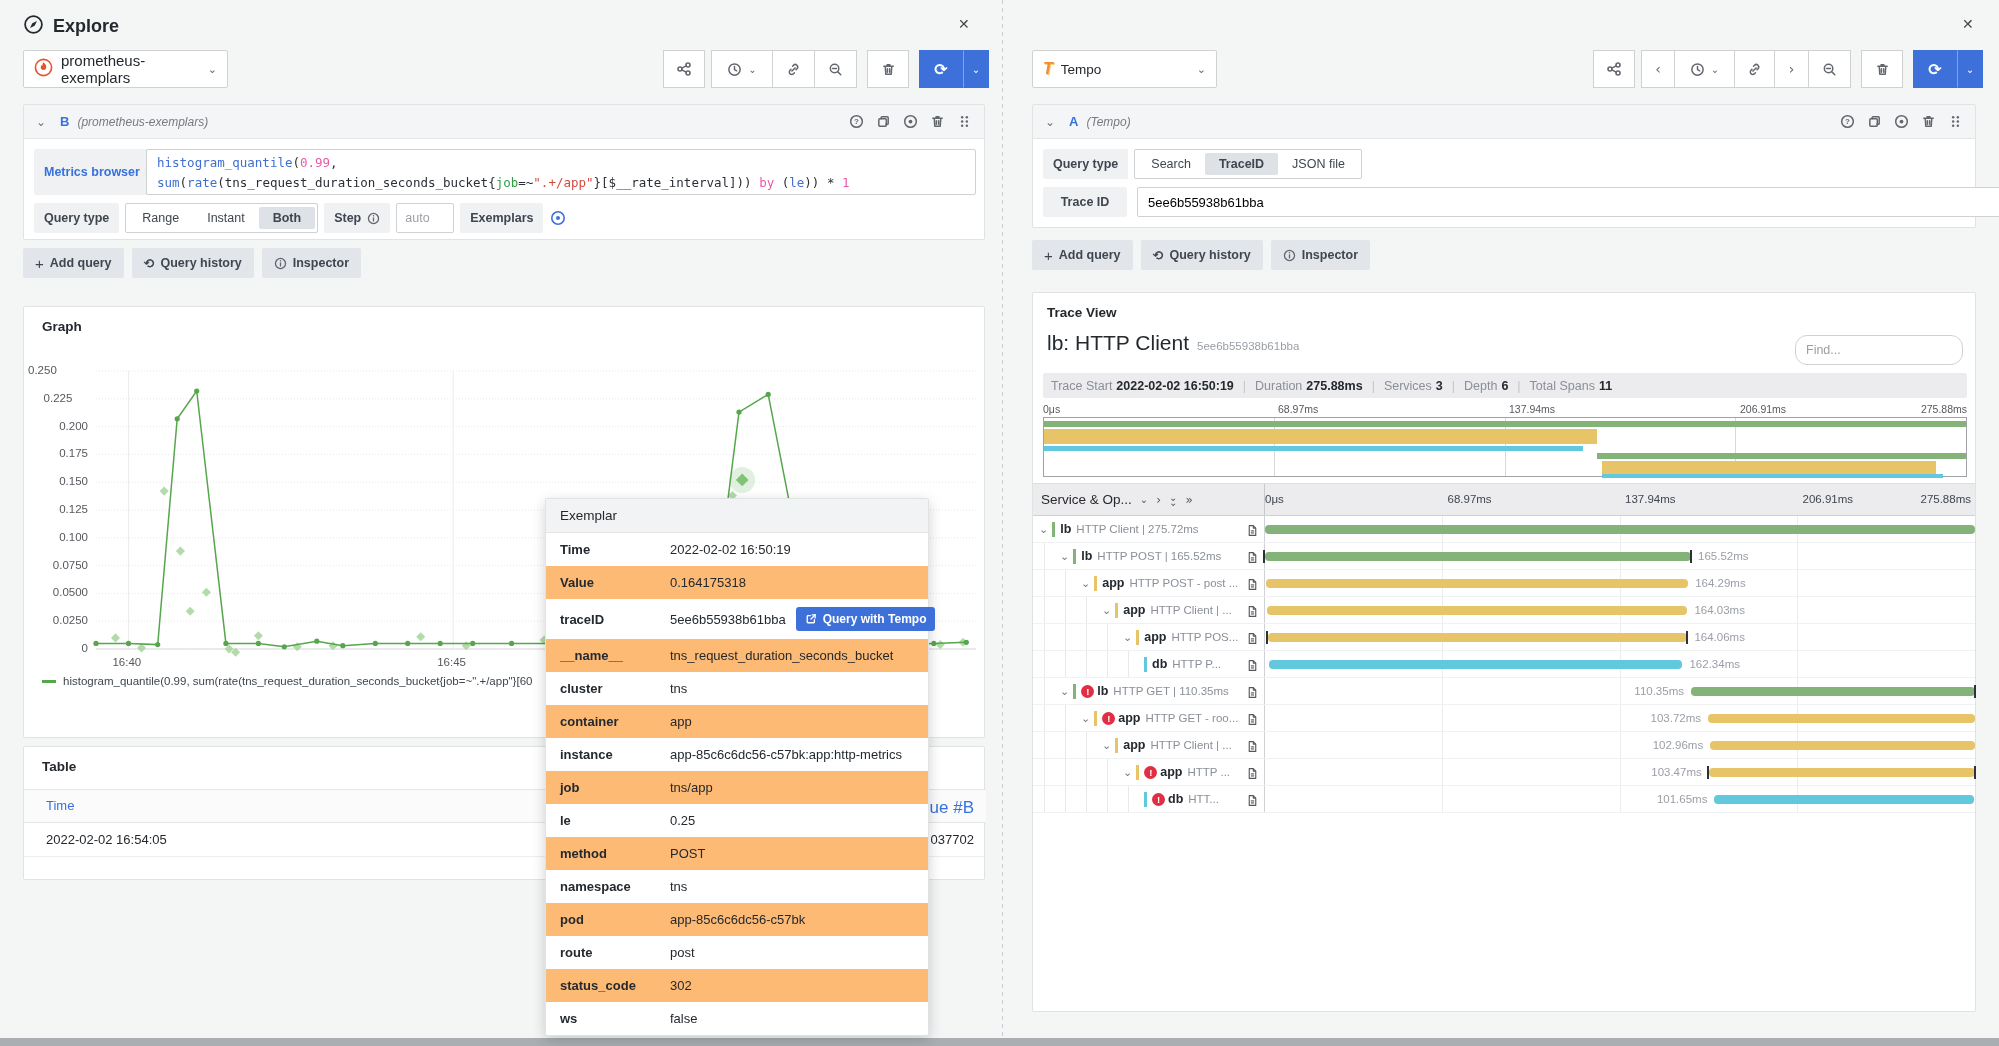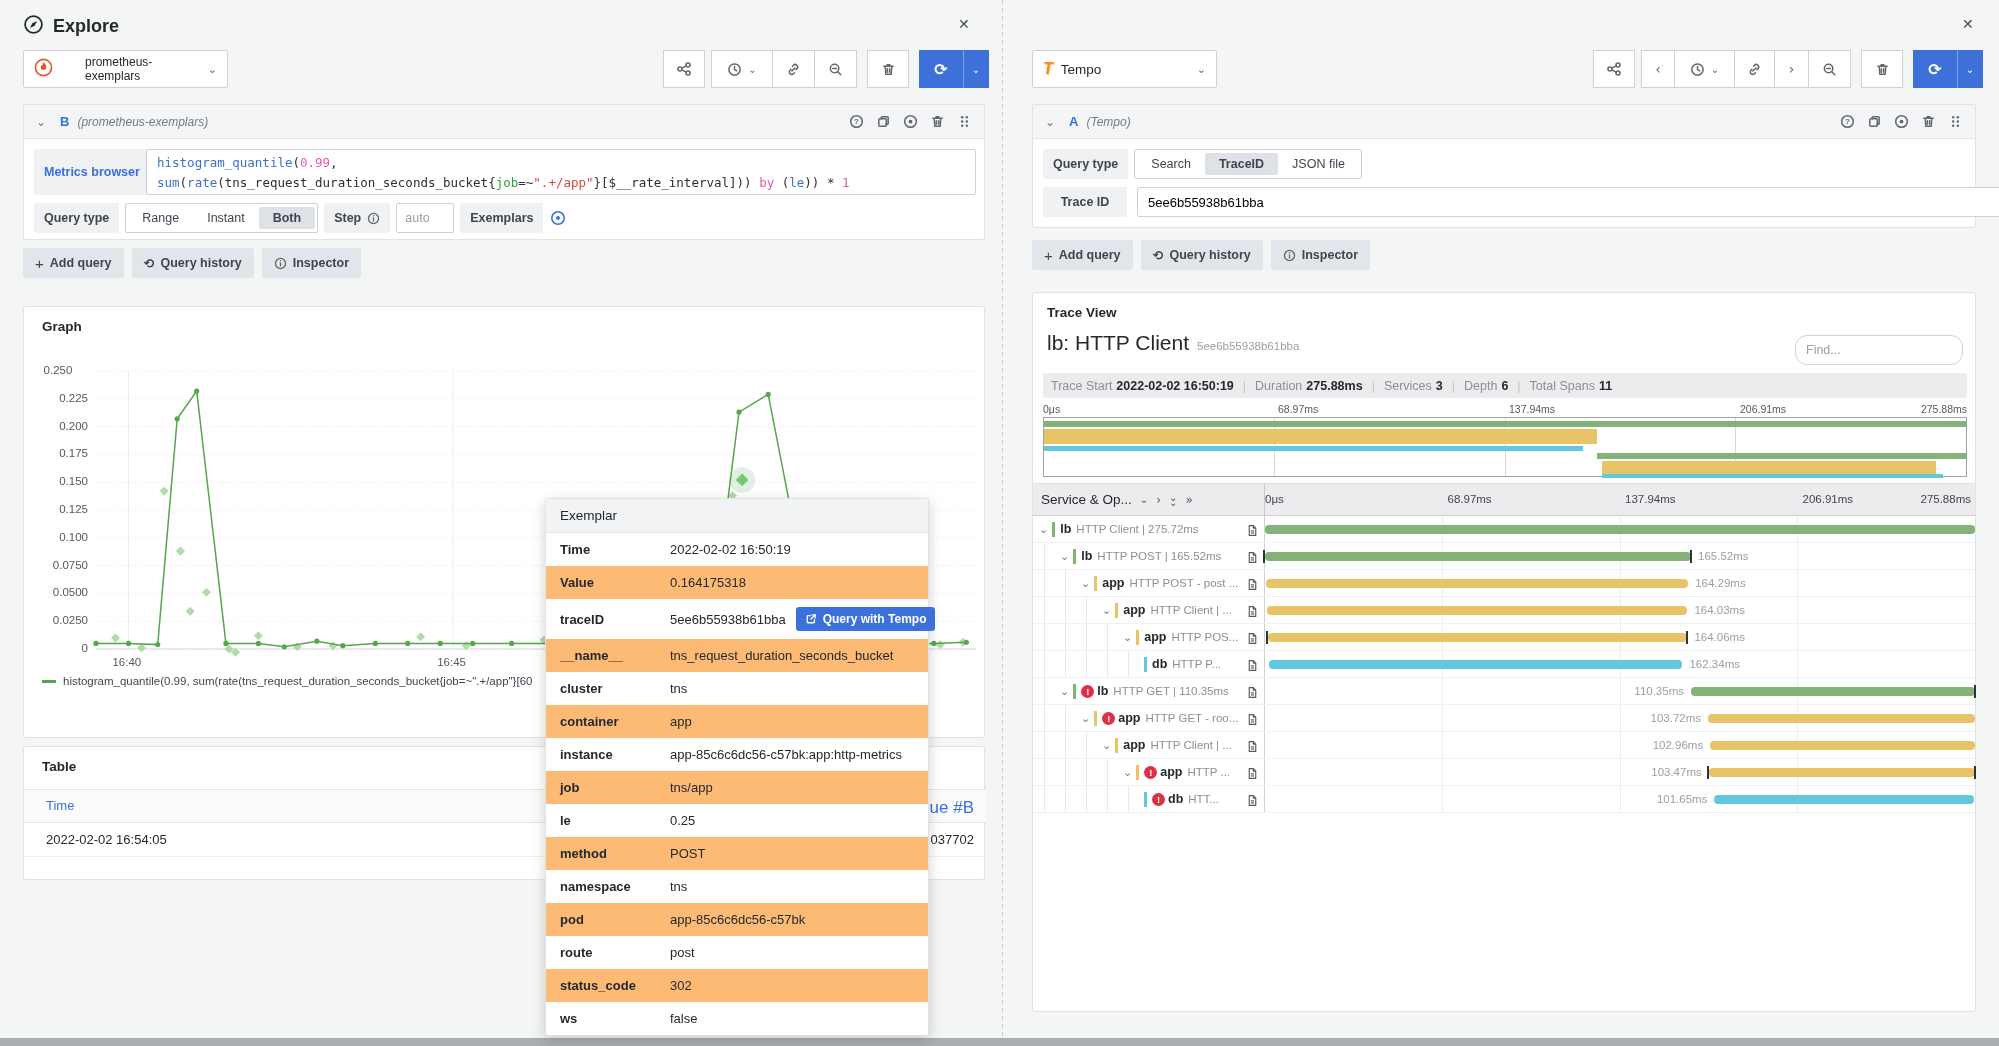--- a/index.html
+++ b/index.html
@@ -68,21 +68,21 @@
   </div>
   <span class="abs g" style="left:958px;top:16px;font-size:14px;color:#45494e;cursor:pointer;">✕</span>
 
   <div class="abs" style="left:23px;top:50px;width:205px;height:38px;background:#fff;border:1px solid #d0d1d3;border-radius:2px;display:flex;align-items:center;padding:0 10px;gap:8px;cursor:pointer;">
     <span>
       <svg width="19" height="19" viewBox="0 0 20 20">
           <circle cx="10" cy="10" r="8.5" fill="none" stroke="#e6522c" stroke-width="1.7"></circle>
       <path d="M10 4.5c1.8 1.6 2.9 3.2 2.9 5a2.9 2.9 0 01-5.8.2c0-.9.3-1.6.9-2.4.2.5.5.8.9.9-.2-1.4.3-2.6 1.1-3.7z" fill="#e6522c"></path>
         </svg>
     </span>
-    <span style="font-size:12px;margin-left:24px;">prometheus-exemplars</span>
+    <span style="font-size:15px;">prometheus-exemplars</span>
     <span class="g" style="margin-left:auto;color:#63676d;font-size:11px;">⌄</span>
   </div>
 
   <div class="abs" style="left:663px;top:50px;display:flex;align-items:center;">
     <div class="btn-sq">
       <svg class="ic" width="16" height="16" viewBox="0 0 16 16">
           <circle cx="4" cy="8" r="2"></circle>
           <circle cx="12" cy="4" r="2"></circle>
           <circle cx="12" cy="12" r="2"></circle>
           <line x1="5.8" y1="7.1" x2="10.2" y2="4.9"></line>
@@ -217,22 +217,22 @@
           <line x1="8" y1="7.2" x2="8" y2="11"></line>
           <circle cx="8" cy="4.7" r=".9" fill="#63676d" stroke="none"></circle>
         </svg>
         <span>Inspector</span>
       </span>
   </div>
 
   <div class="card" style="left:23px;top:306px;width:962px;height:432px;">
     <div class="abs" style="left:18px;top:12px;font-size:13.5px;font-weight:600;">Graph</div>
     <div id="y-labels">
-        <div style="position: absolute; left: 4px; top: 57px; width: 60px; text-align: center; font-size: 11.5px; color: rgb(85, 88, 94);">0.250</div>
-        <div style="position: absolute; left: 4px; top: 84.8px; width: 60px; text-align: right; font-size: 11.5px; color: rgb(85, 88, 94);">0.225</div>
+        <div style="position: absolute; left: 4px; top: 57px; width: 60px; text-align: left; font-size: 11.5px; color: rgb(85, 88, 94);">0.250</div>
+        <div style="position: absolute; left: 4px; top: 84.8px; width: 60px; text-align: center; font-size: 11.5px; color: rgb(85, 88, 94);">0.225</div>
         <div style="position: absolute; left: 4px; top: 112.6px; width: 60px; text-align: right; font-size: 11.5px; color: rgb(85, 88, 94);">0.200</div>
         <div style="position: absolute; left: 4px; top: 140.4px; width: 60px; text-align: right; font-size: 11.5px; color: rgb(85, 88, 94);">0.175</div>
         <div style="position: absolute; left: 4px; top: 168.2px; width: 60px; text-align: right; font-size: 11.5px; color: rgb(85, 88, 94);">0.150</div>
         <div style="position: absolute; left: 4px; top: 196px; width: 60px; text-align: right; font-size: 11.5px; color: rgb(85, 88, 94);">0.125</div>
         <div style="position: absolute; left: 4px; top: 223.8px; width: 60px; text-align: right; font-size: 11.5px; color: rgb(85, 88, 94);">0.100</div>
         <div style="position: absolute; left: 4px; top: 251.6px; width: 60px; text-align: right; font-size: 11.5px; color: rgb(85, 88, 94);">0.0750</div>
         <div style="position: absolute; left: 4px; top: 279.4px; width: 60px; text-align: right; font-size: 11.5px; color: rgb(85, 88, 94);">0.0500</div>
         <div style="position: absolute; left: 4px; top: 307.2px; width: 60px; text-align: right; font-size: 11.5px; color: rgb(85, 88, 94);">0.0250</div>
         <div style="position: absolute; left: 4px; top: 335px; width: 60px; text-align: right; font-size: 11.5px; color: rgb(85, 88, 94);">0</div>
       </div>

